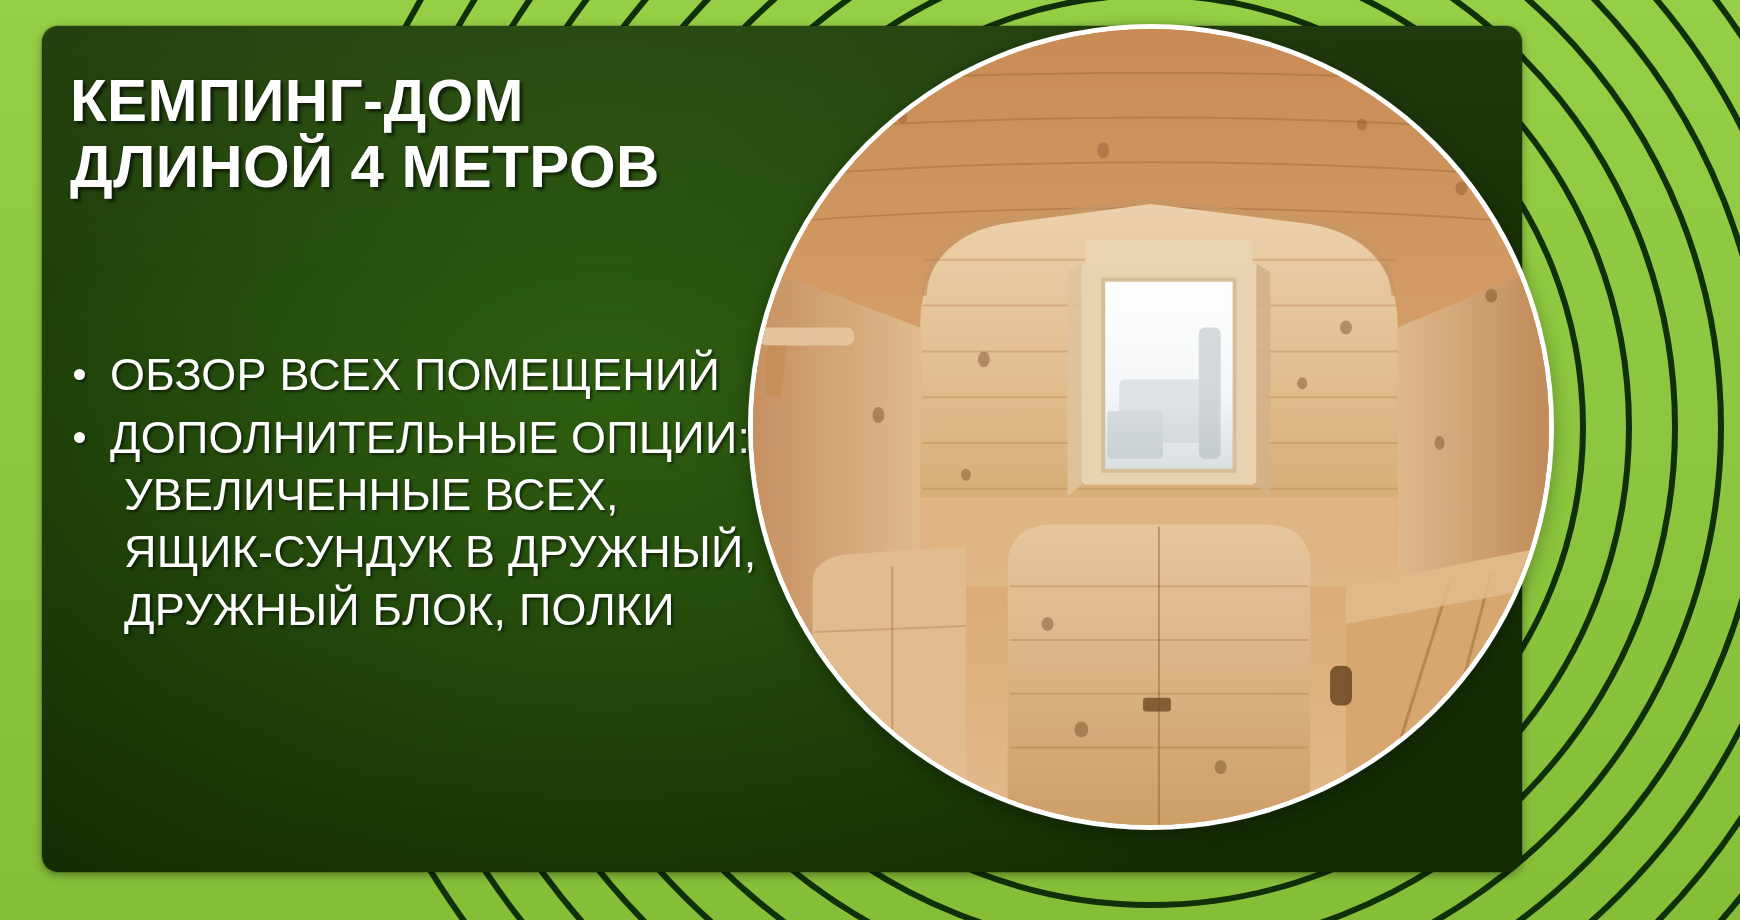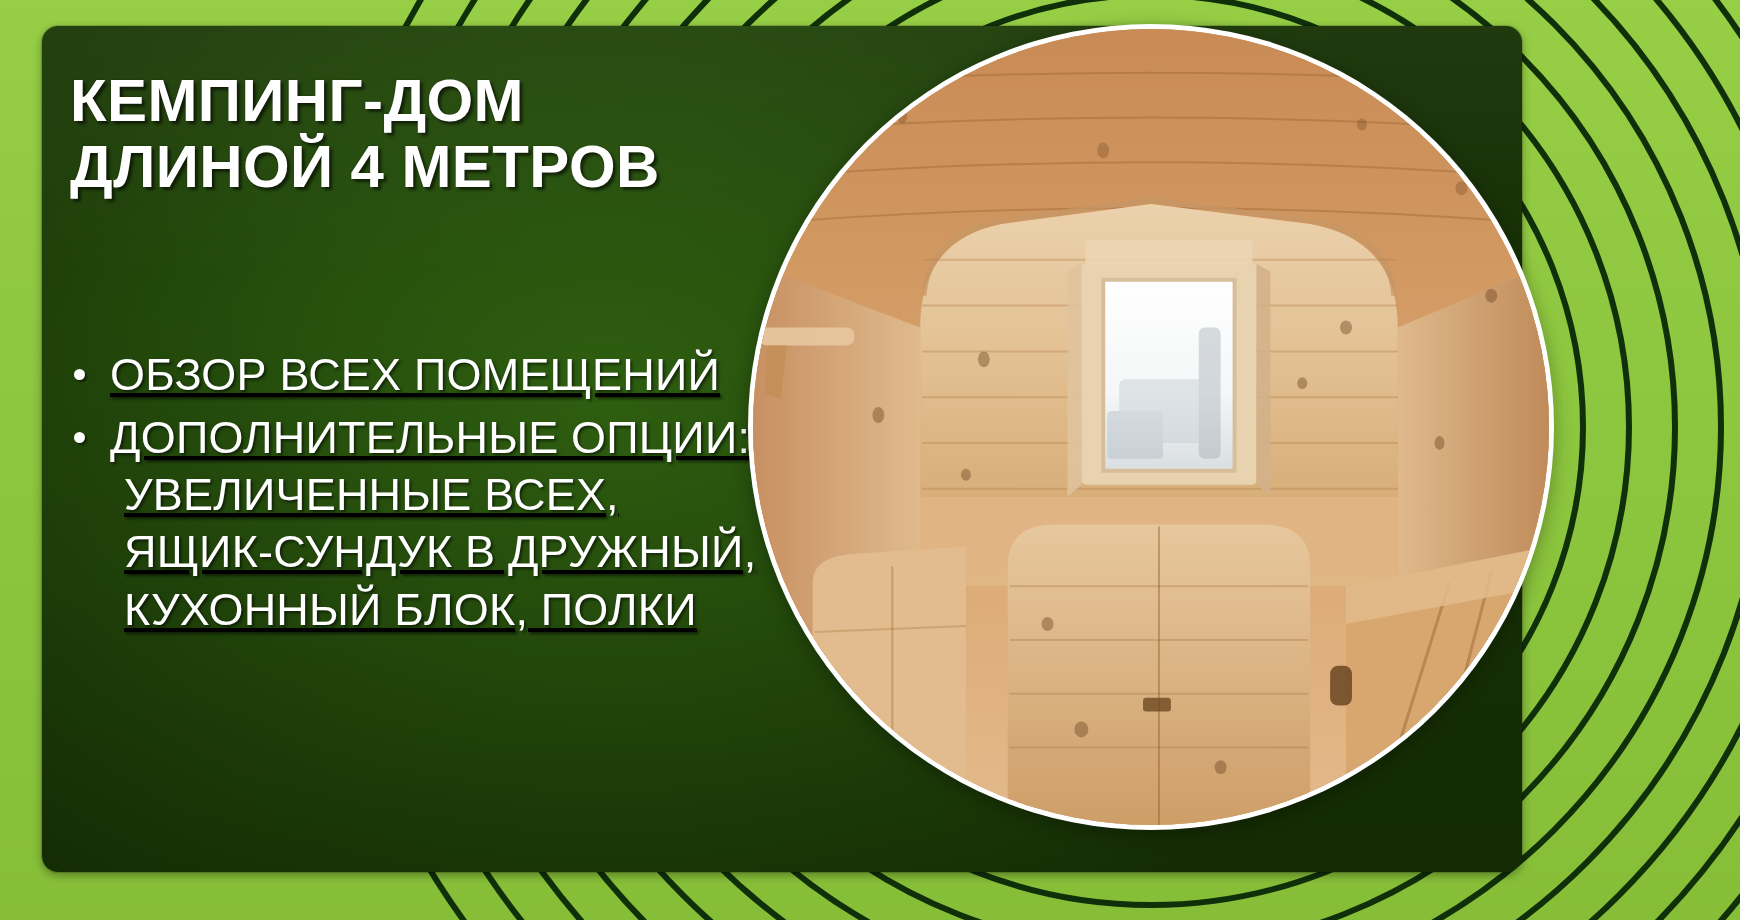--- a/index.html
+++ b/index.html
@@ -52,21 +52,20 @@
     text-shadow:3px 3px 3px rgba(0,0,0,.55), 0 0 2px rgba(0,0,0,.35);
     margin:0;
   }
   #headline-block{margin-top:8px;}
   .headline-line{display:block;white-space:nowrap;}
 
   #bullets{
     margin-top:146px;
     list-style:none;
     padding:0;
-    text-decoration:underline;
   }
   .bullet{
     position:relative;
     color:#FFFFFF;
     font-weight:400;
     font-size:45px;
     line-height:1.27;
     letter-spacing:.2px;
     text-shadow:2px 2px 3px rgba(0,0,0,.55);
     padding-left:40px;
@@ -137,21 +136,21 @@
     <ul id="bullets">
       <li class="bullet">
         <span class="dot"></span>
         <span>ОБЗОР ВСЕХ ПОМЕЩЕНИЙ</span>
       </li>
       <li class="bullet">
         <span class="dot"></span>
         <span>ДОПОЛНИТЕЛЬНЫЕ ОПЦИИ:</span>
         <span class="sub">УВЕЛИЧЕННЫЕ ВСЕХ,</span>
         <span class="sub">ЯЩИК-СУНДУК В ДРУЖНЫЙ,</span>
-        <span class="sub">КУХОННЫЙ БЛОК, ПОЛКИ</span>
+        <span class="sub">ДРУЖНЫЙ БЛОК, ПОЛКИ</span>
       </li>
     </ul>
   </div>
 
   <div id="photo-wrap">
     <div id="photo">
       <svg viewBox="0 0 800 800" preserveAspectRatio="xMidYMid slice" aria-hidden="true">
         <defs>
           <linearGradient id="ceil" x1="0" y1="0" x2="0" y2="1">
             <stop offset="0%" stop-color="#C98B55"></stop>

